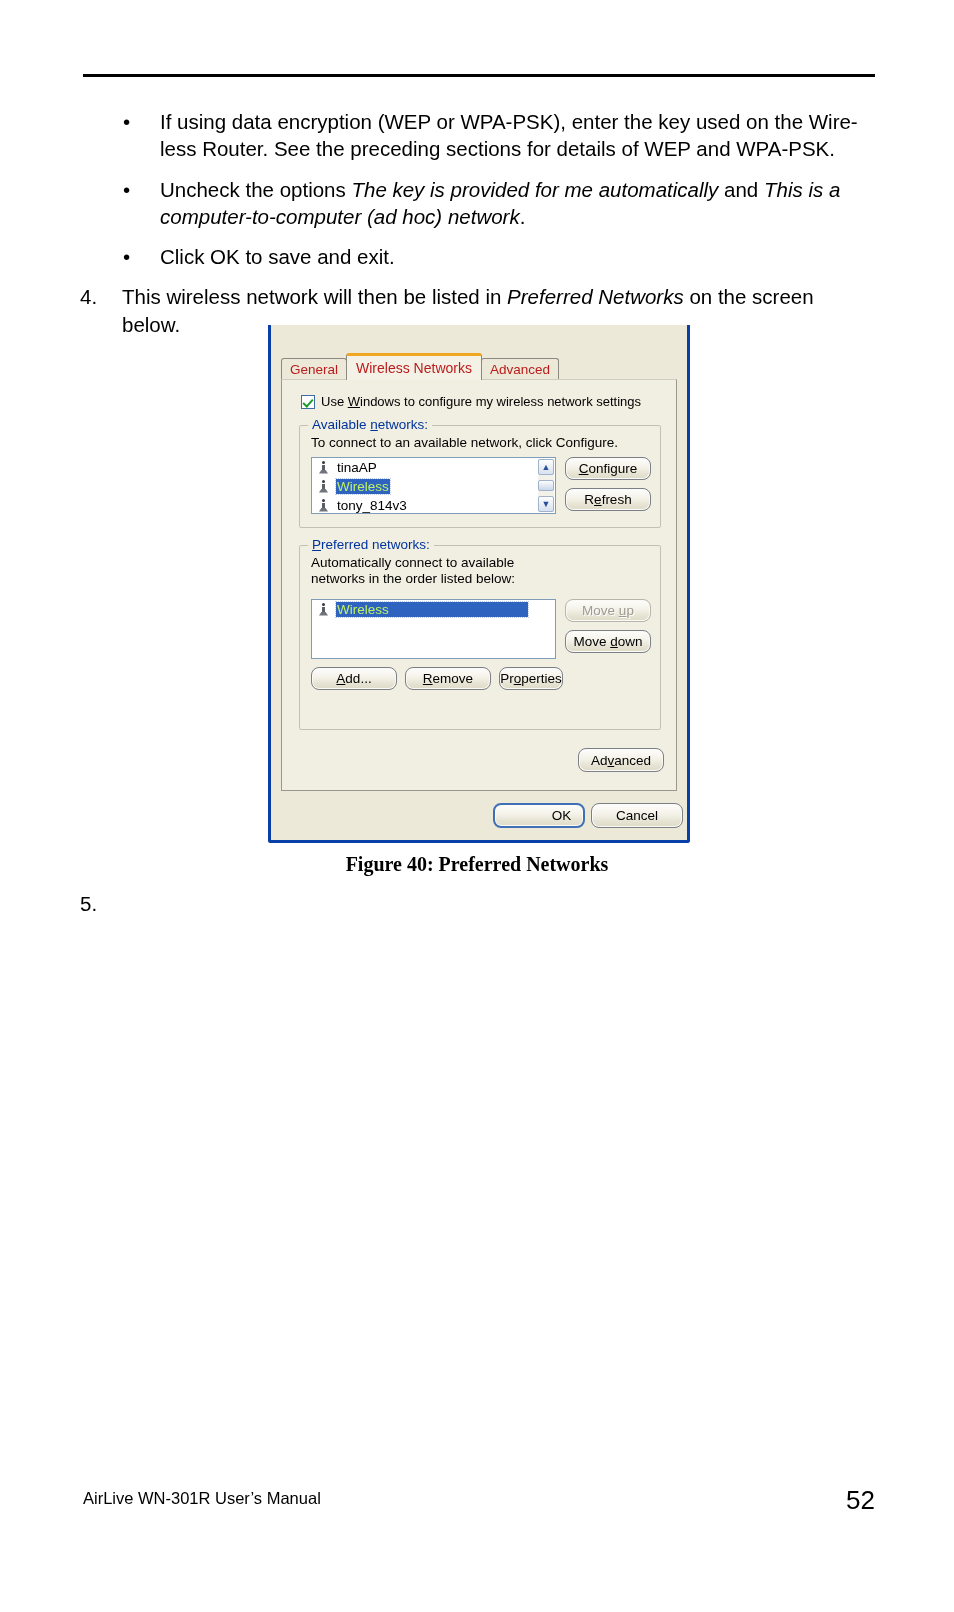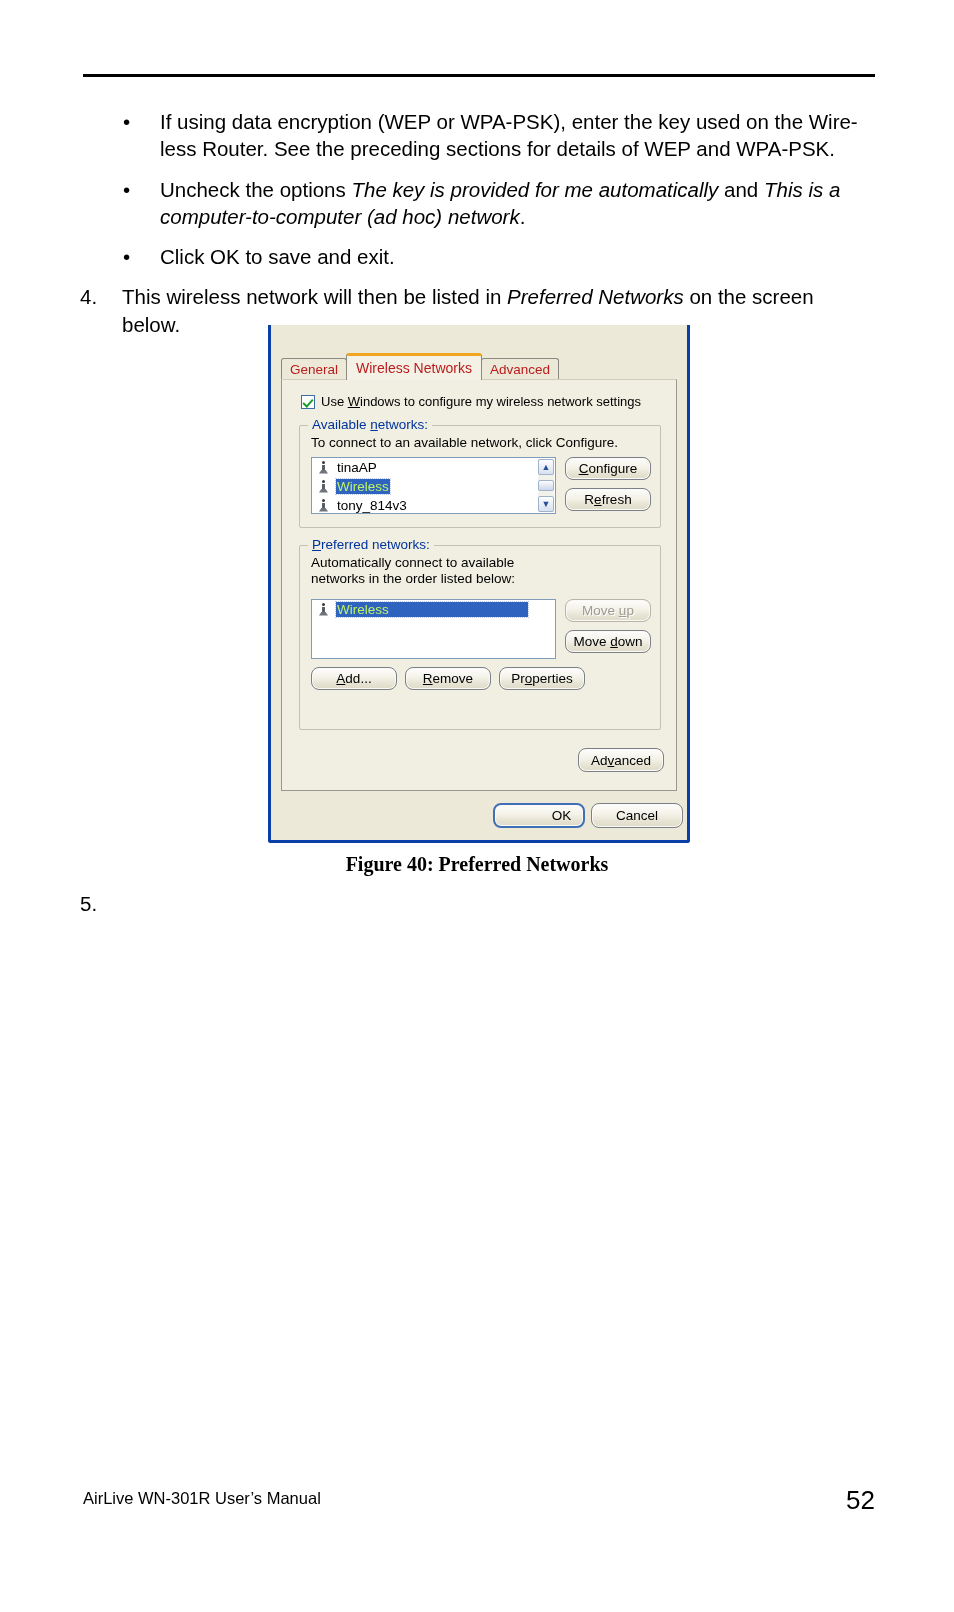--- a/index.html
+++ b/index.html
@@ -356,21 +356,21 @@
   }
   .xp-button.disabled { color: #9d9b92; border-color: #b6b4ab; text-shadow: 1px 1px 0 #ffffff; }
   .xp-button.default { border: 2px solid #3f6fb5; padding-left: 45px; }
 
   #btn-configure { left: 265px; top: 31px; width: 86px; height: 23px; }
   #btn-refresh   { left: 265px; top: 62px; width: 86px; height: 23px; }
   #btn-moveup    { left: 265px; top: 53px; width: 86px; height: 23px; }
   #btn-movedown  { left: 265px; top: 84px; width: 86px; height: 23px; }
   #btn-add       { left: 11px;  top: 121px; width: 86px; height: 23px; }
   #btn-remove    { left: 105px; top: 121px; width: 86px; height: 23px; }
-  #btn-properties{ left: 199px; top: 121px; width: 86px; height: 23px; }
+  #btn-properties{ left: 199px; top: 121px; width: 64px; height: 23px; }
   #btn-advanced  { left: 296px; top: 368px; width: 86px; height: 24px; }
   #btn-ok        { left: 222px; top: 478px; width: 92px; height: 25px; }
   #btn-cancel    { left: 320px; top: 478px; width: 92px; height: 25px; }
 
   .learn-block {
     position: absolute;
     left: 31px;
     top: 365px;
     width: 200px;
     font-size: 13.5px;

